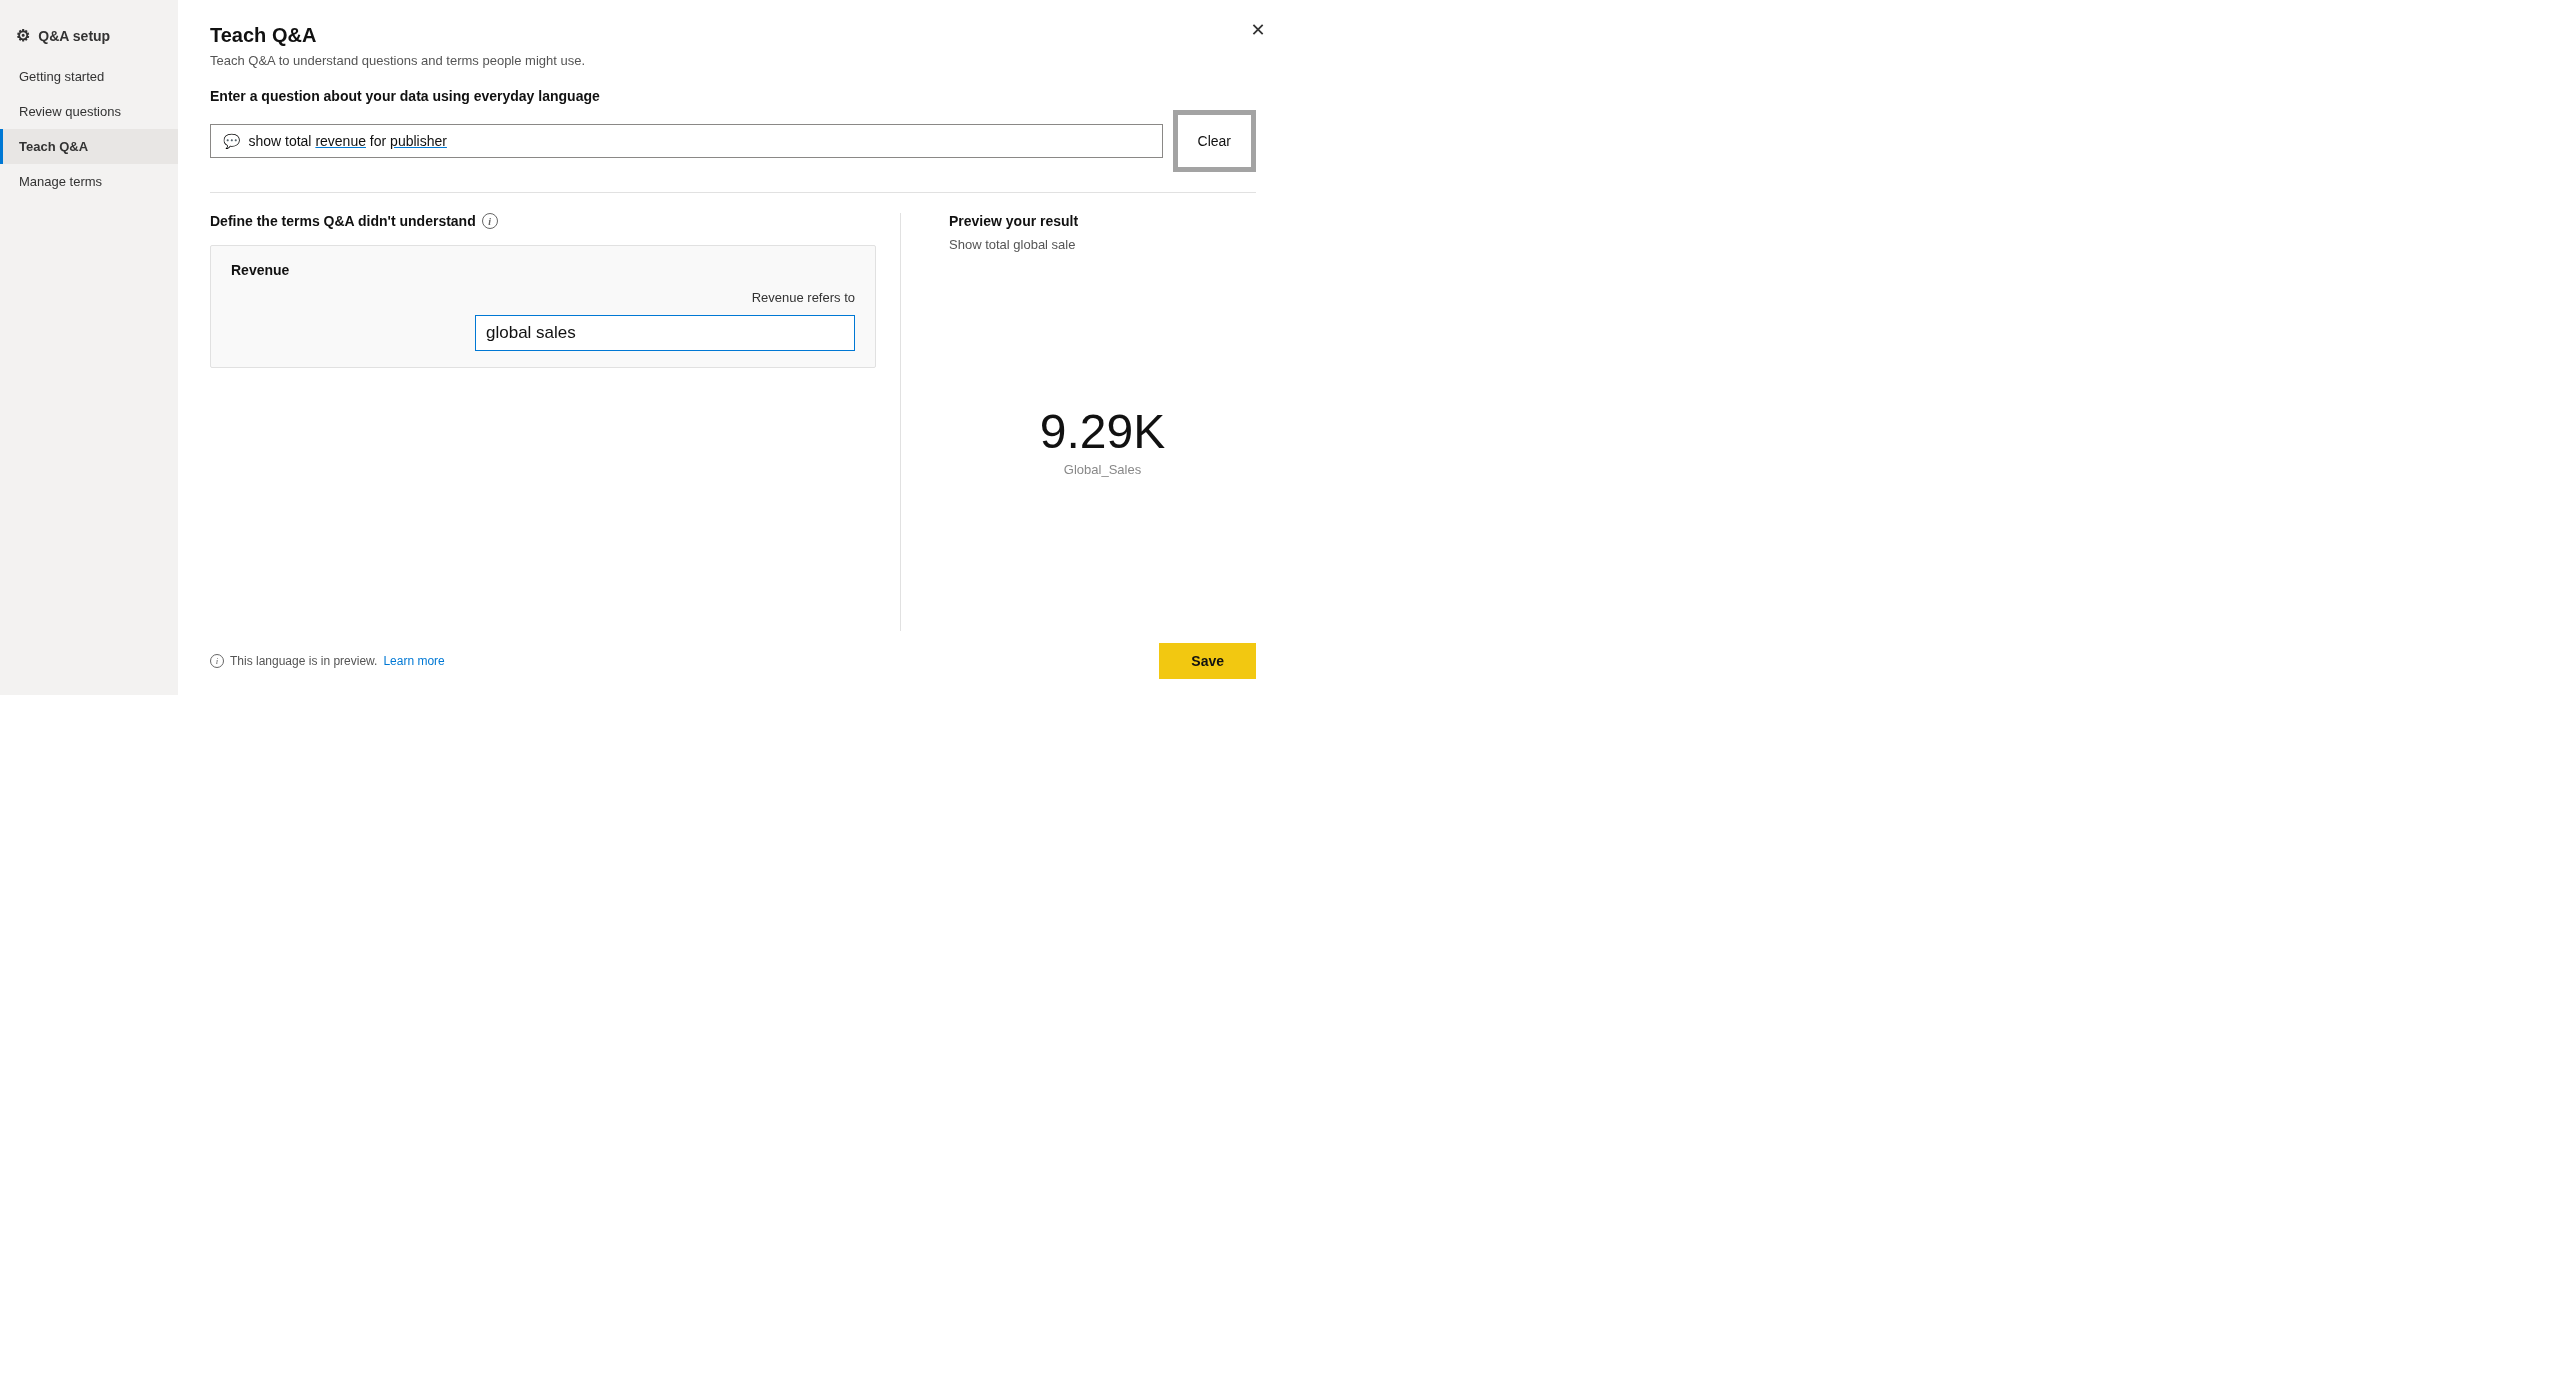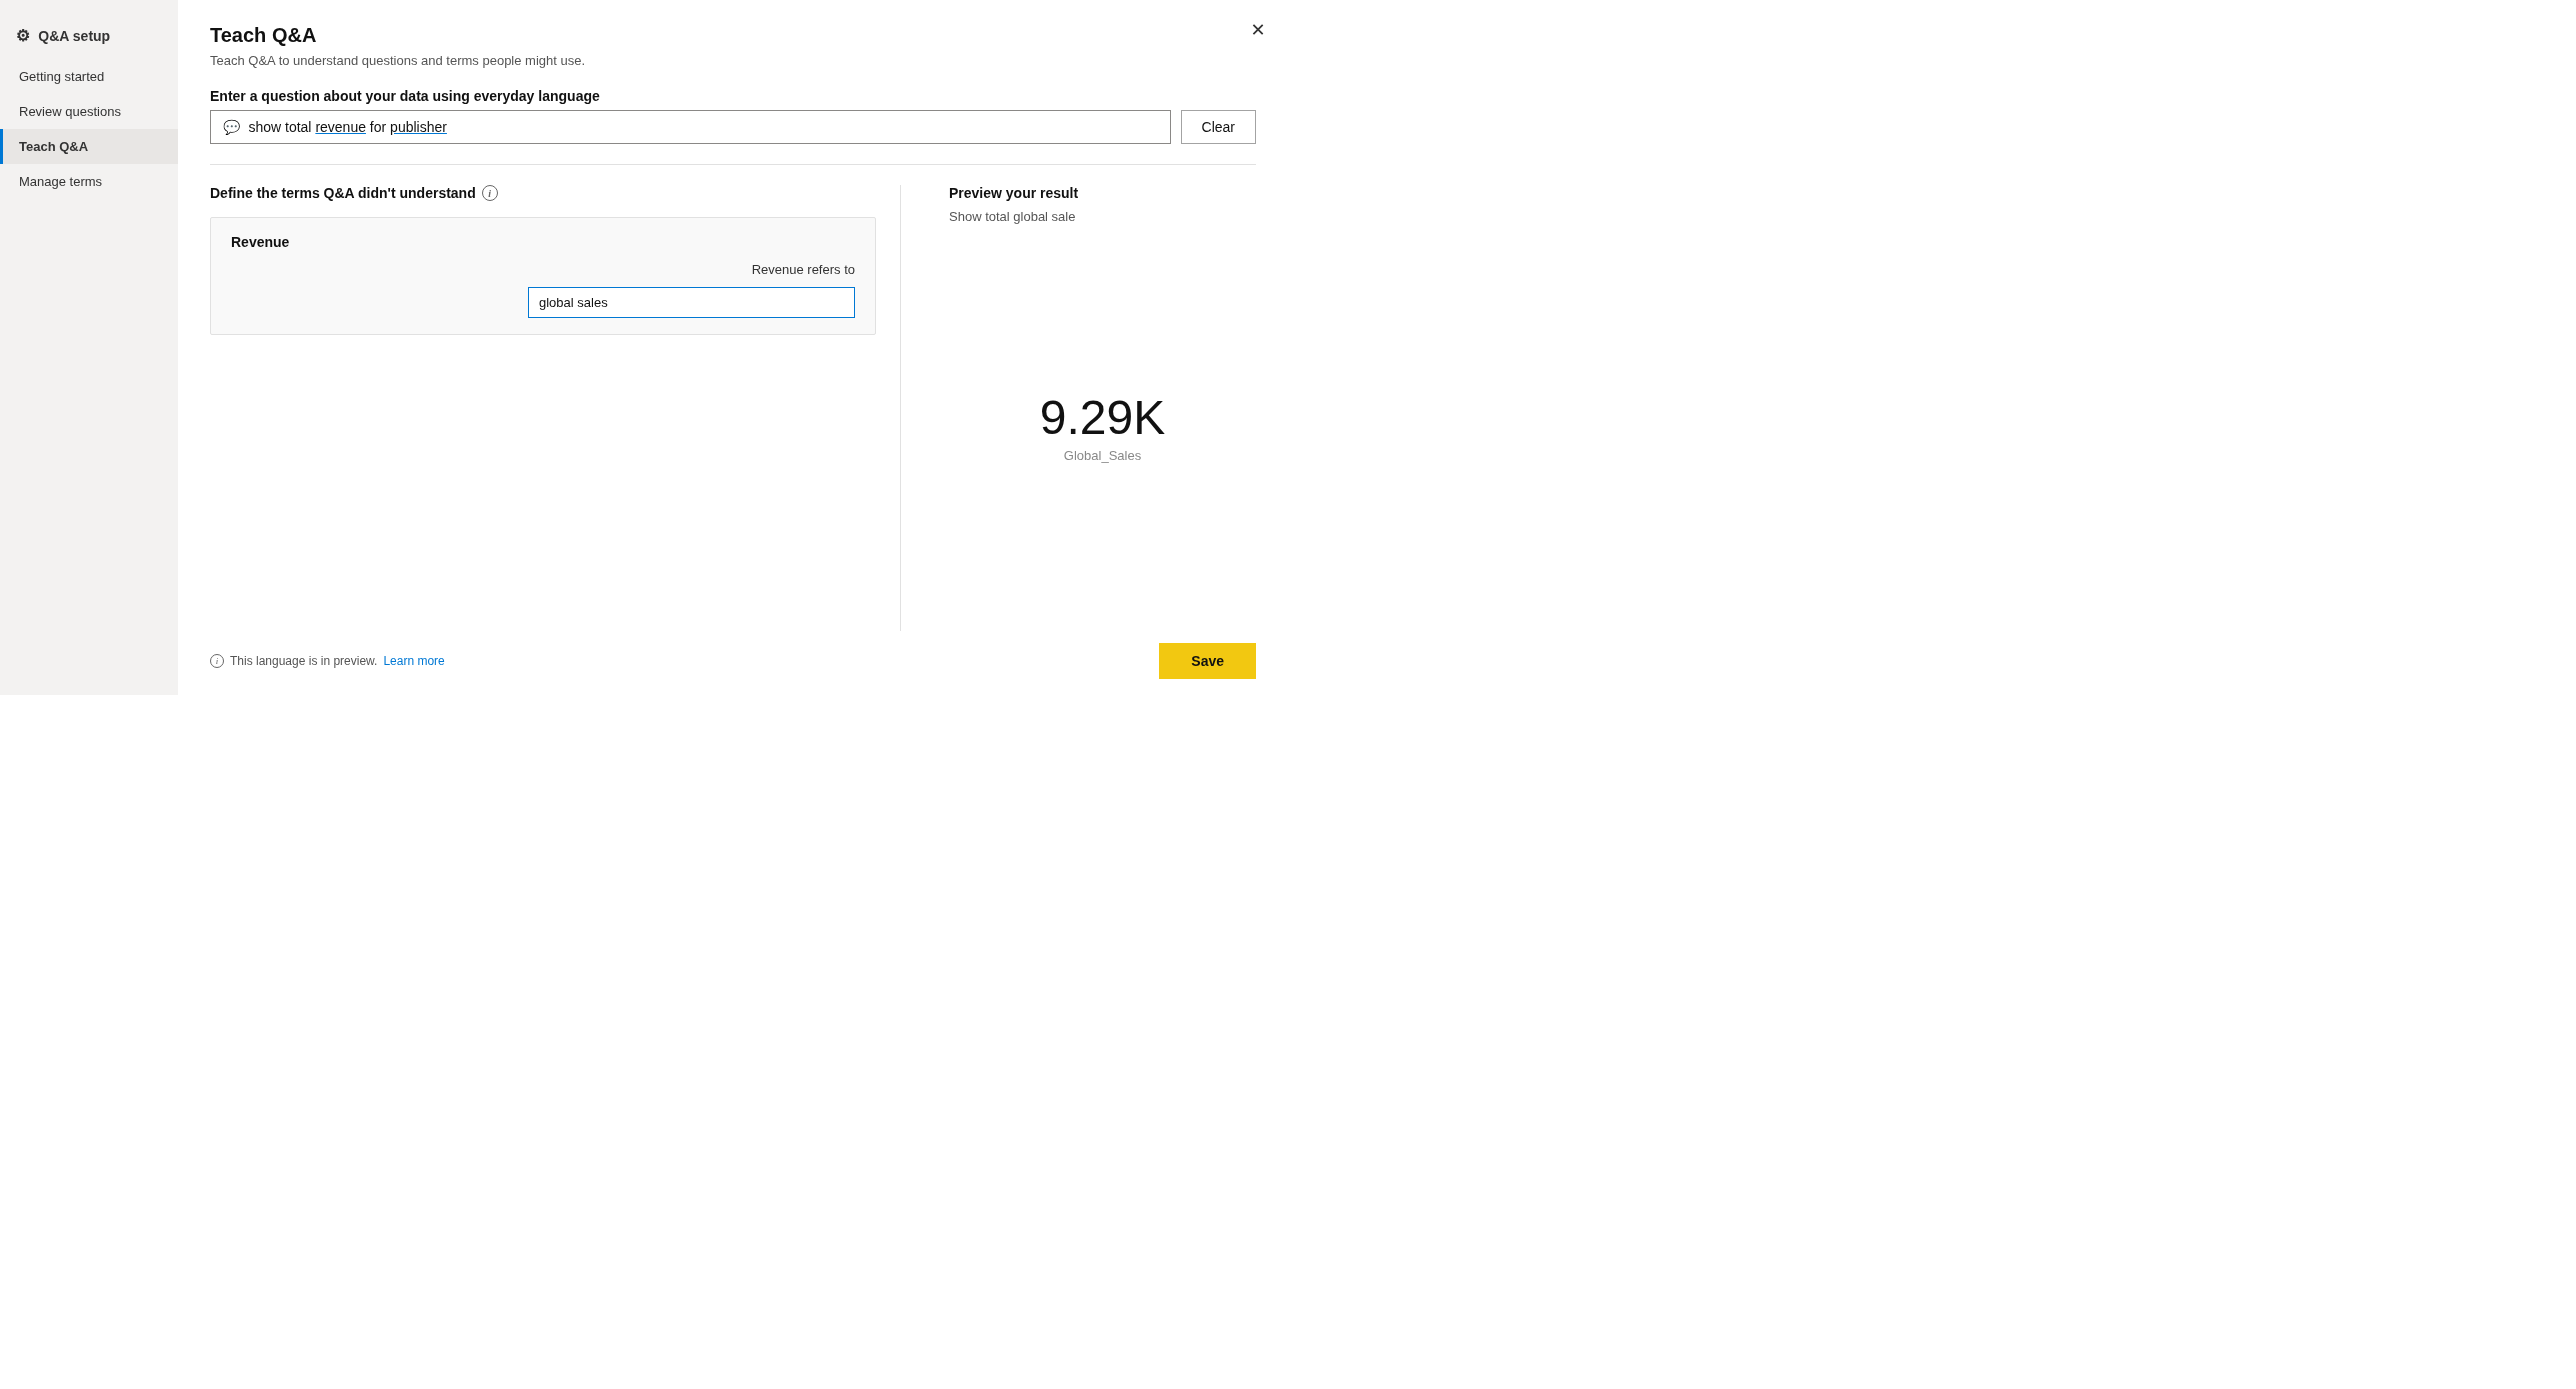--- a/index.html
+++ b/index.html
@@ -130,22 +130,22 @@
       color: #111;
     }
 
     .question-text .underlined {
       text-decoration: underline;
       text-decoration-color: #0078d4;
       color: #111;
     }
 
     .clear-btn {
-      padding: 8px 20px;
-      border: 1px solid #a3a3a3;
+      padding: 18px 20px;
+      border: 5px solid #a3a3a3;
       background: #fff;
       font-size: 14px;
       cursor: pointer;
       color: #111;
       white-space: nowrap;
     }
 
     .divider {
       border: none;
       border-top: 1px solid #e1e1e1;
@@ -212,24 +212,24 @@
 
     .term-refers-label {
       font-size: 13px;
       color: #333;
       white-space: nowrap;
     }
 
     .term-input {
       border: 1px solid #0078d4;
       padding: 7px 10px;
-      font-size: 13px;
+      font-size: 17px;
       color: #111;
       outline: none;
-      width: 327px;
+      width: 380px;
     }
 
     .preview-section {
       width: 339px;
       padding-left: 32px;
       display: flex;
       flex-direction: column;
     }
 
     .preview-title {

